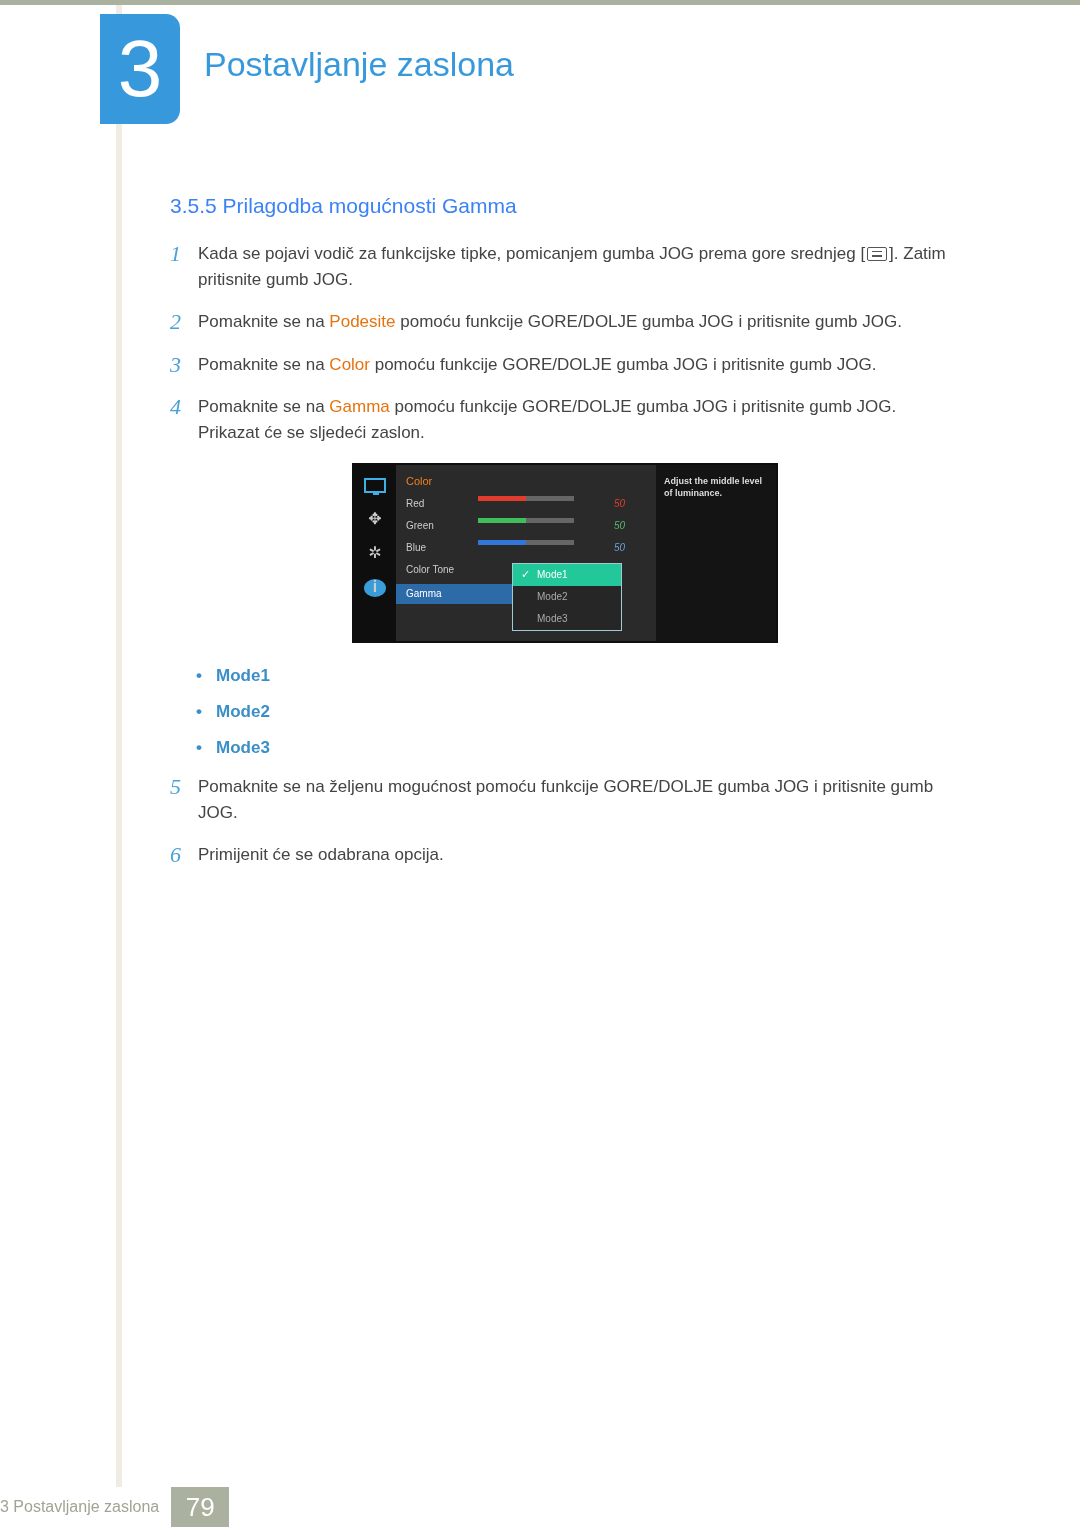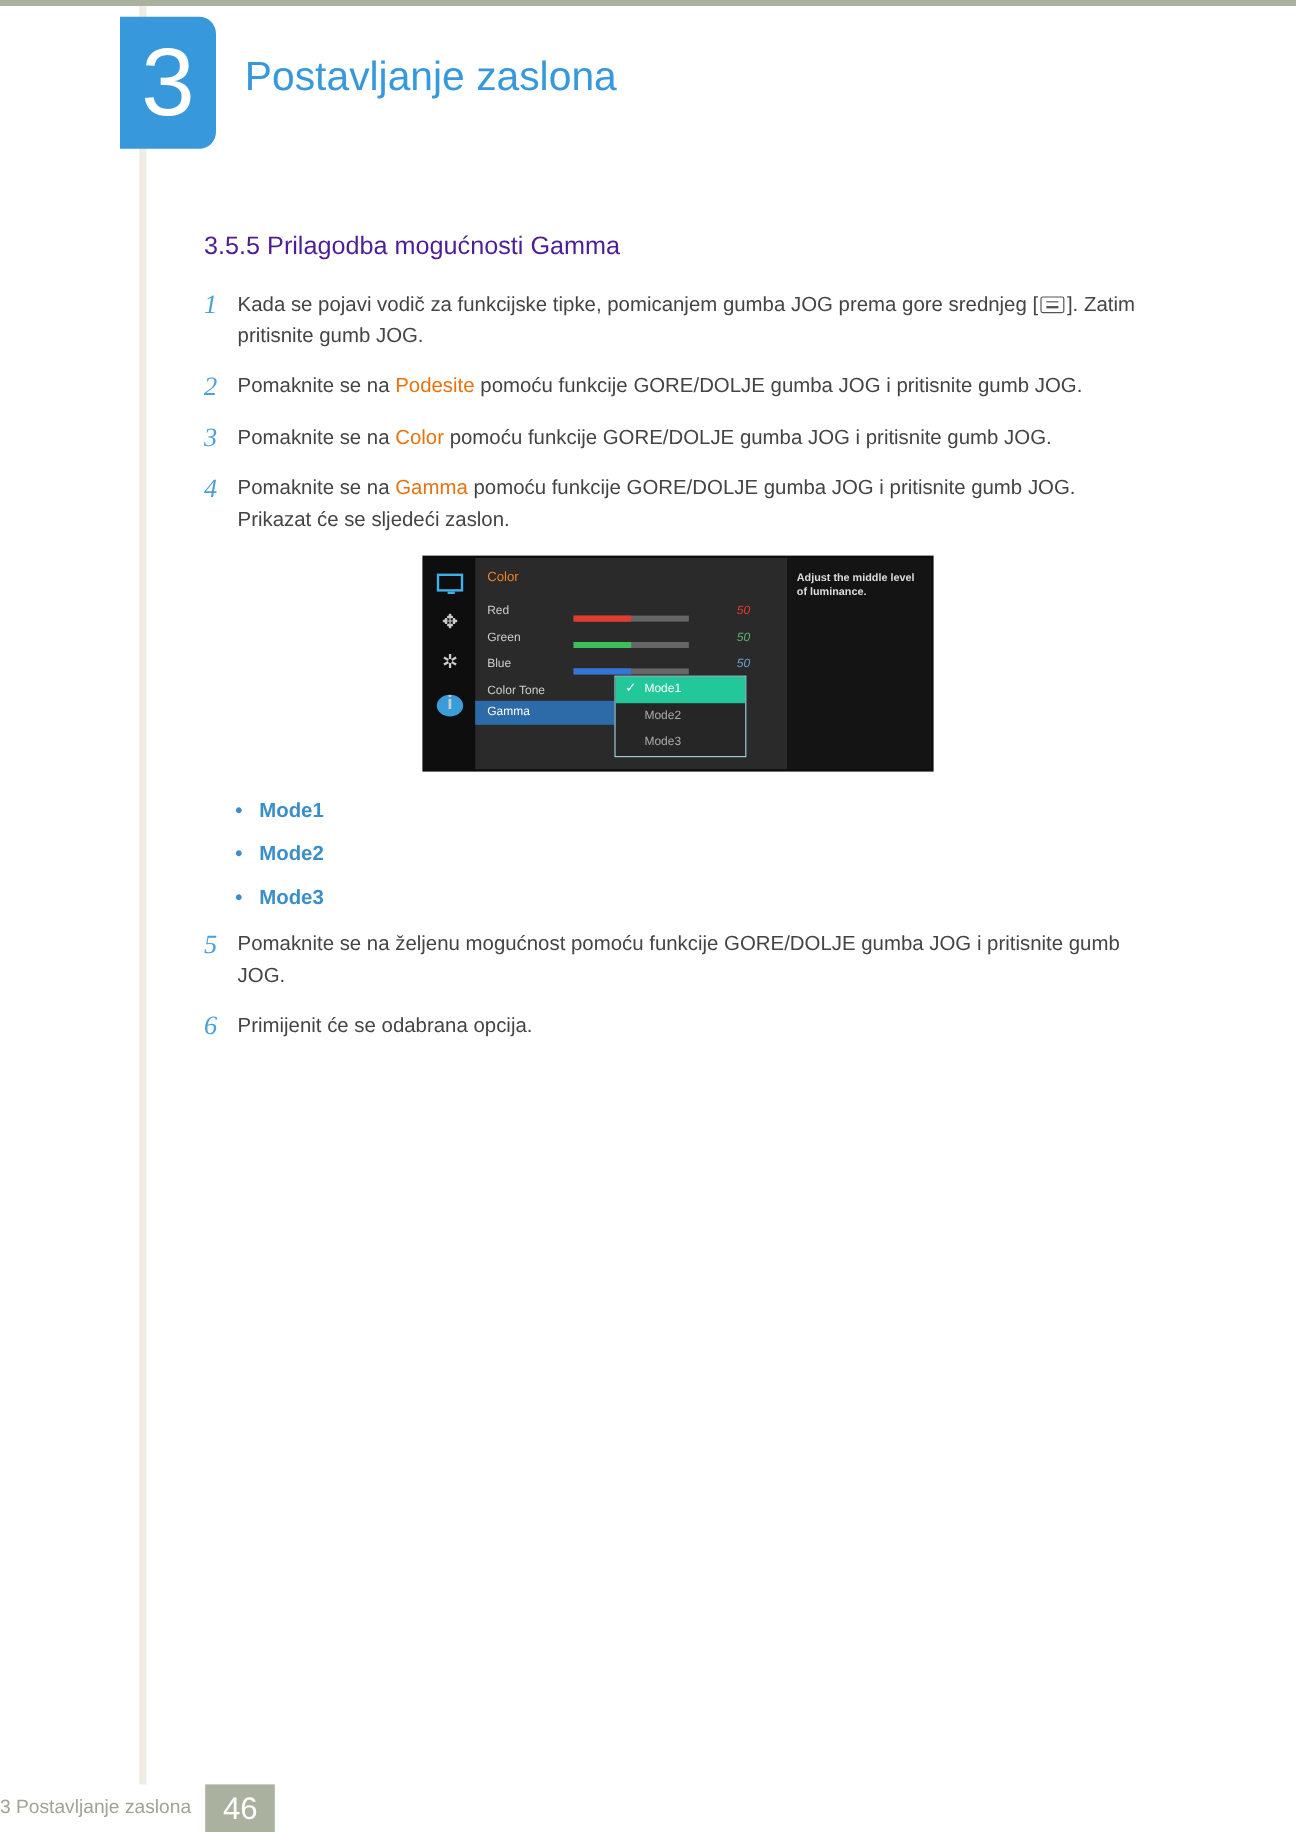--- a/index.html
+++ b/index.html
@@ -36,21 +36,21 @@
     left: 204px; top: 38px;
     color: #3799dc;
     font-size: 34px;
     font-weight: 400;
   }
   .content {
     position: absolute;
     left: 170px; top: 190px; width: 792px;
   }
   .section-heading {
-    color: #4c1d95;
+    color: #3b82f6;
     font-size: 21px;
     margin-bottom: 18px;
   }
   .intro { margin-bottom: 20px; }
   .step-list { list-style: none; }
   .step-list li {
     display: flex;
     margin-bottom: 16px;
   }
   .step-num {
@@ -108,21 +108,21 @@
   .ic-info { width: 18px; height: 18px; border-radius: 50%; background: #3a9cd8; color: #fff; font-size: 12px; font-weight: bold; }
   .osd-main {
     flex: 1; background: #2a2a2a;
     padding: 8px 0 0 10px;
     position: relative;
   }
   .osd-heading {
     color: #f27f21; font-size: 11px; margin-bottom: 6px;
   }
   .osd-row {
-    display: flex; align-items: flex-end;
+    display: flex; align-items: flex-start;
     font-size: 10px; color: #ccc;
     height: 22px;
   }
   .osd-label { width: 72px; }
   .osd-bar {
     width: 96px; height: 5px; background: #666;
     position: relative; margin-right: 40px;
   }
   .osd-bar .fill { position: absolute; left: 0; top: 0; bottom: 0; }
   .osd-val { color: #888; width: 24px; font-size: 10px; font-style: italic; }
@@ -289,14 +289,14 @@
     </li>
     <li>
       <span class="step-num">6</span>
       <span class="step-body">Primijenit će se odabrana opcija.</span>
     </li>
   </ul>
 </div>
 
 <div class="footer">
   <span class="footer-text">3 Postavljanje zaslona</span>
-  <span class="footer-page">46</span>
+  <span class="footer-page">79</span>
 </div>
 
 </body></html>

